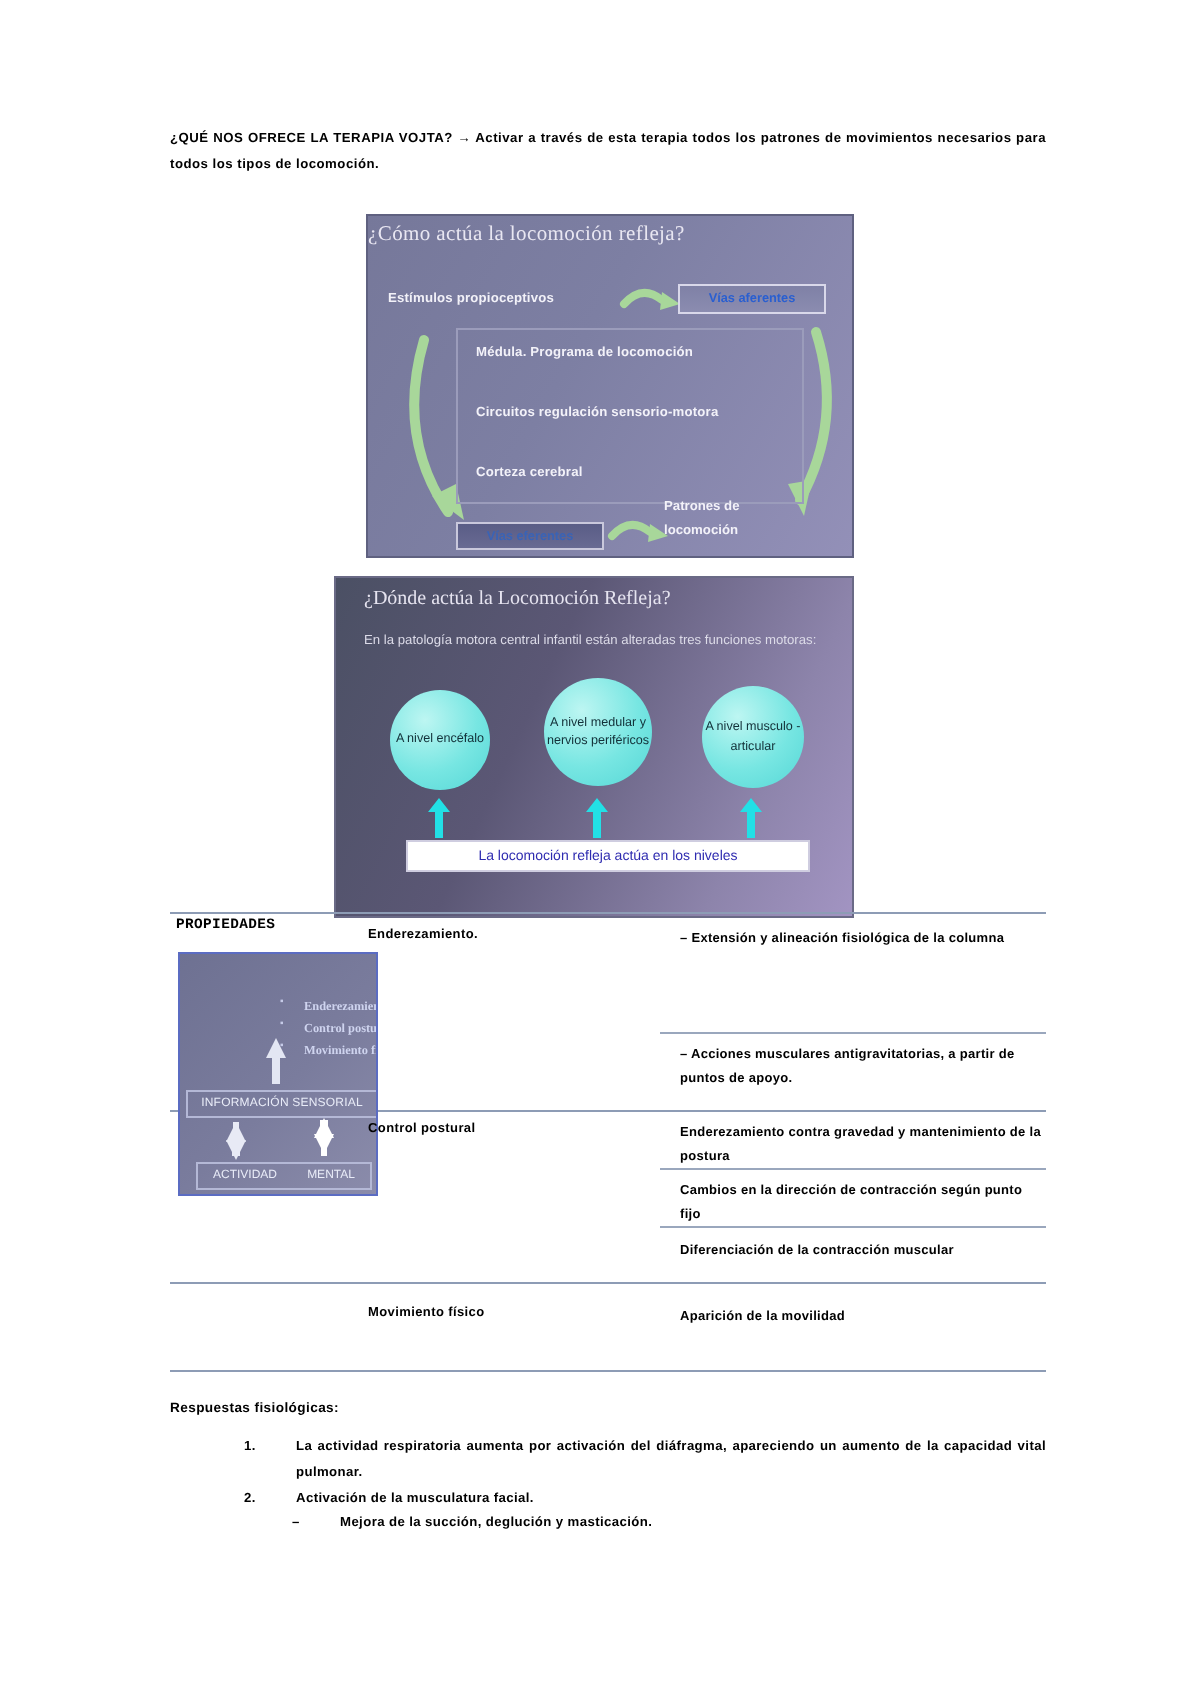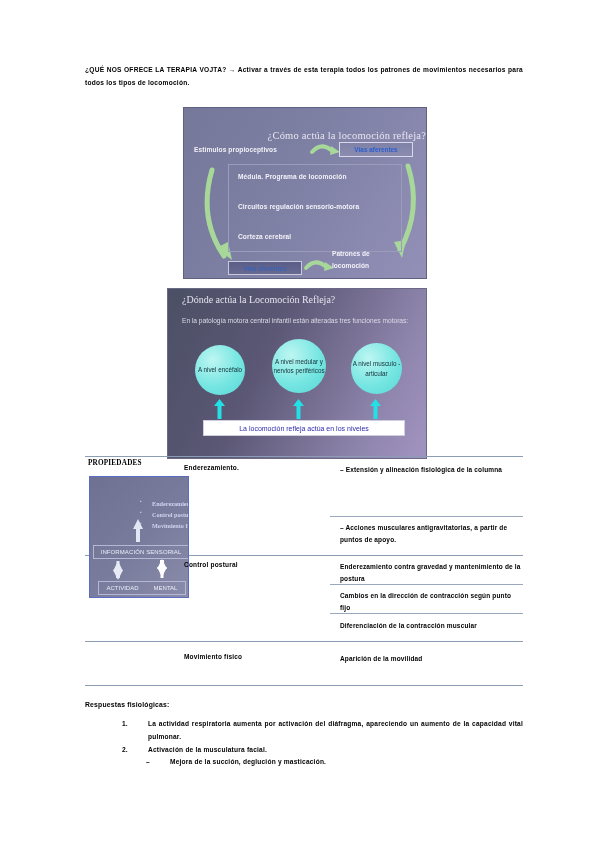--- a/index.html
+++ b/index.html
@@ -9,22 +9,22 @@
 
   
   .intro{position:absolute;left:85px;top:64px;width:438px;font-family:"Liberation Sans",sans-serif;
          font-size:6.6px;font-weight:bold;line-height:1.95;text-align:justify;letter-spacing:.25px;}
   .intro .arrow{font-weight:bold;}
 
   
   .slide1{position:absolute;left:183px;top:107px;width:244px;height:172px;
           background:linear-gradient(120deg,#76789a 0%,#7d7fa3 42%,#9390b8 100%);
           border:1px solid #5f6180;box-sizing:border-box;overflow:hidden;}
-  .s1-title{position:absolute;left:0;top:4px;width:100%;text-align:right;
-            font-family:"Liberation Serif",serif;font-size:10.5px;color:#e9e7f2;letter-spacing:.2px;margin-top:18px;}
+  .s1-title{position:absolute;left:0;top:4px;width:100%;text-align:left;
+            font-family:"Liberation Serif",serif;font-size:10.5px;color:#e9e7f2;letter-spacing:.2px;}
   .s1-estim{position:absolute;left:10px;top:38px;font-family:"Liberation Sans",sans-serif;
             font-size:6.6px;font-weight:bold;color:#f2f1f8;letter-spacing:.1px;}
   .s1-aferentes{position:absolute;left:155px;top:34px;width:72px;height:13px;
             border:1px solid #d9d8ea;background:linear-gradient(180deg,#7f81a6,#8b8cb0);
             display:flex;align-items:center;justify-content:center;
             font-family:"Liberation Sans",sans-serif;font-size:6.4px;font-weight:bold;color:#2a5fd0;}
   .s1-eferentes{position:absolute;left:44px;top:153px;width:72px;height:12px;
             border:1px solid #c9c8dc;background:linear-gradient(180deg,#5a5d86,#686a92);
             display:flex;align-items:center;justify-content:center;
             font-family:"Liberation Sans",sans-serif;font-size:6.4px;font-weight:bold;color:#3a63b5;}
@@ -56,21 +56,21 @@
   .c3{left:183px;top:54px;width:51px;height:51px;}
   .uparrow{position:absolute;width:11px;height:20px;}
   .u1{left:46px;top:110px;}
   .u2{left:125px;top:110px;}
   .u3{left:202px;top:110px;}
   .s2-bar{position:absolute;left:35px;top:131px;width:200px;height:14px;background:#ffffff;
           border:1px solid #cfcde0;display:flex;align-items:center;justify-content:center;
           font-family:"Liberation Sans",sans-serif;font-size:7px;color:#2e2bb0;}
 
   
-  .prop-label{position:absolute;left:88px;top:459px;font-family:Liberation Serif, serif;
+  .prop-label{position:absolute;left:88px;top:459px;font-family:Liberation Mono, monospace;
               font-size:7.2px;font-weight:bold;letter-spacing:.2px;}
 
   .infobox{position:absolute;left:89px;top:476px;width:100px;height:122px;
            background:linear-gradient(135deg,#6e7192 0%,#7a7c9d 55%,#8b8cab 100%);
            border:1px solid #5b6cc2;box-sizing:border-box;overflow:hidden;}
   .ib-list{position:absolute;left:6px;top:5px;width:92px;}
   .ib-list li{font-family:"Liberation Serif",serif;font-size:6.2px;font-weight:bold;
               color:#cfd4ef;line-height:1.78;list-style:none;position:relative;padding-left:16px;}
   .ib-list li::before{content:"\25AA";position:absolute;left:4px;top:-0.5px;color:#c6cbe8;font-size:5px;}
   .ib-sens{position:absolute;left:3px;top:68px;width:94px;height:12px;border:1px solid #b4b8d6;

